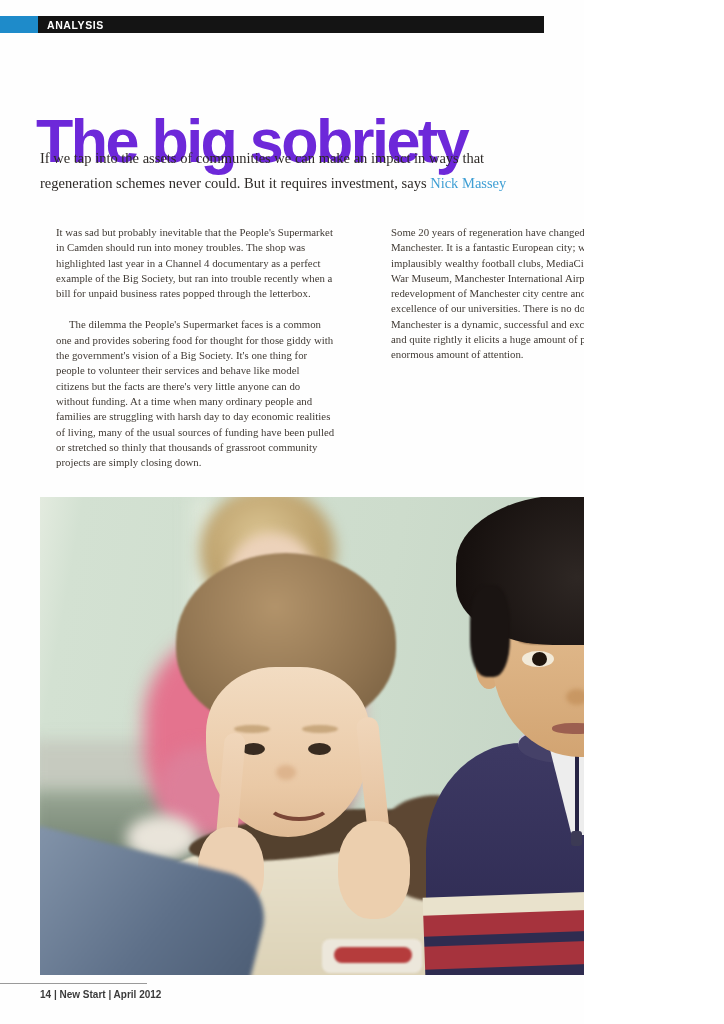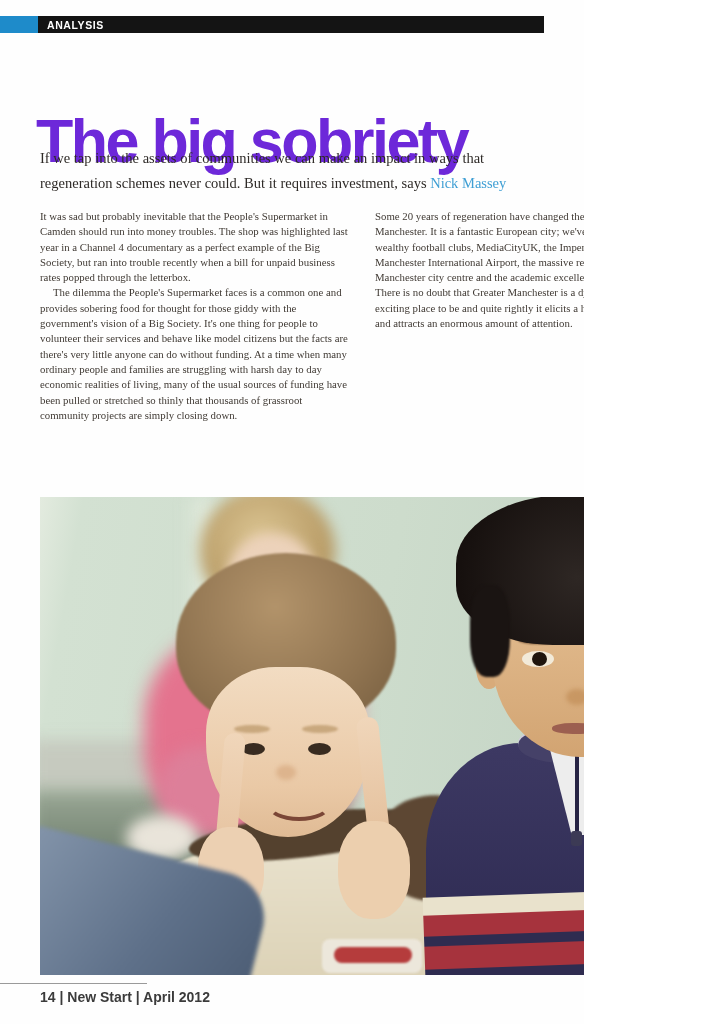--- a/index.html
+++ b/index.html
@@ -16,21 +16,21 @@
   
   .title{position:absolute;left:36px;top:70px;font-family:"Liberation Sans",sans-serif;
          font-weight:bold;font-size:61px;line-height:1;letter-spacing:-2.5px;color:#6d28d9;}
   .standfirst{position:absolute;left:40px;top:146px;width:640px;font-size:14.5px;
               line-height:25px;color:#2e2a27;}
   .author{color:#3f9fd4;}
 
   
   .columns{position:absolute;left:40px;top:209px;width:646px;display:flex;gap:24px;}
   .col{flex:1;font-size:10.8px;line-height:15.3px;color:#403a34;}
-  .col p{margin:0;font-family:Liberation Serif, serif;}
+  .col p{margin:16px;font-family:Liberation Serif, serif;}
   .col p + p{text-indent:13px;}
 
   
   .photo{position:absolute;left:40px;top:497px;width:646px;height:478px;overflow:hidden;
          background:linear-gradient(100deg,#e3ebdf 0%,#d3e1d2 6%,#cddccc 50%,#c0d1c2 100%);}
   .ph{position:absolute;}
   .wall-strip{left:150px;top:0;width:26px;height:340px;background:#dde7d8;filter:blur(8px);}
   .gray-ledge{left:-10px;top:243px;width:215px;height:55px;background:#c6cabf;filter:blur(8px);}
   .floor-mat{left:-10px;top:292px;width:320px;height:95px;
              background:linear-gradient(180deg,#9aa795,#5f7160);filter:blur(8px);}
@@ -106,21 +106,21 @@
   .b2-nose{left:526px;top:192px;width:22px;height:16px;background:#c89763;border-radius:50%;filter:blur(2px);}
   .b2-mouth{left:512px;top:226px;width:46px;height:11px;background:#9c5f50;border-radius:45%;}
   .b2-hair{left:416px;top:-2px;width:242px;height:150px;filter:blur(.5px);
     background:radial-gradient(circle at 50% 55%,#2e2724,#16100e 80%);border-radius:46% 46% 40% 40%;}
   .b2-hair-side-l{left:430px;top:88px;width:40px;height:92px;background:#1a1412;border-radius:40%;filter:blur(1px);}
   .b2-hair-side-r{left:600px;top:84px;width:42px;height:96px;background:#1a1412;border-radius:40%;filter:blur(1px);}
 
   
   .footer-rule{position:absolute;left:0;top:983px;width:147px;height:1px;background:#9a9a9a;}
   .footer-text{position:absolute;left:40px;top:989px;font-family:"Liberation Sans",sans-serif;
-               font-weight:bold;font-size:14px;color:#3b3b3b;}
+               font-weight:bold;font-size:10px;color:#3b3b3b;}
 </style>
 </head>
 <body>
 
 <div class="page">
 
   <div class="tagrow">
     <div class="tag-accent"></div>
     <div class="tag-bar">
       <span class="tag-label">ANALYSIS</span>

